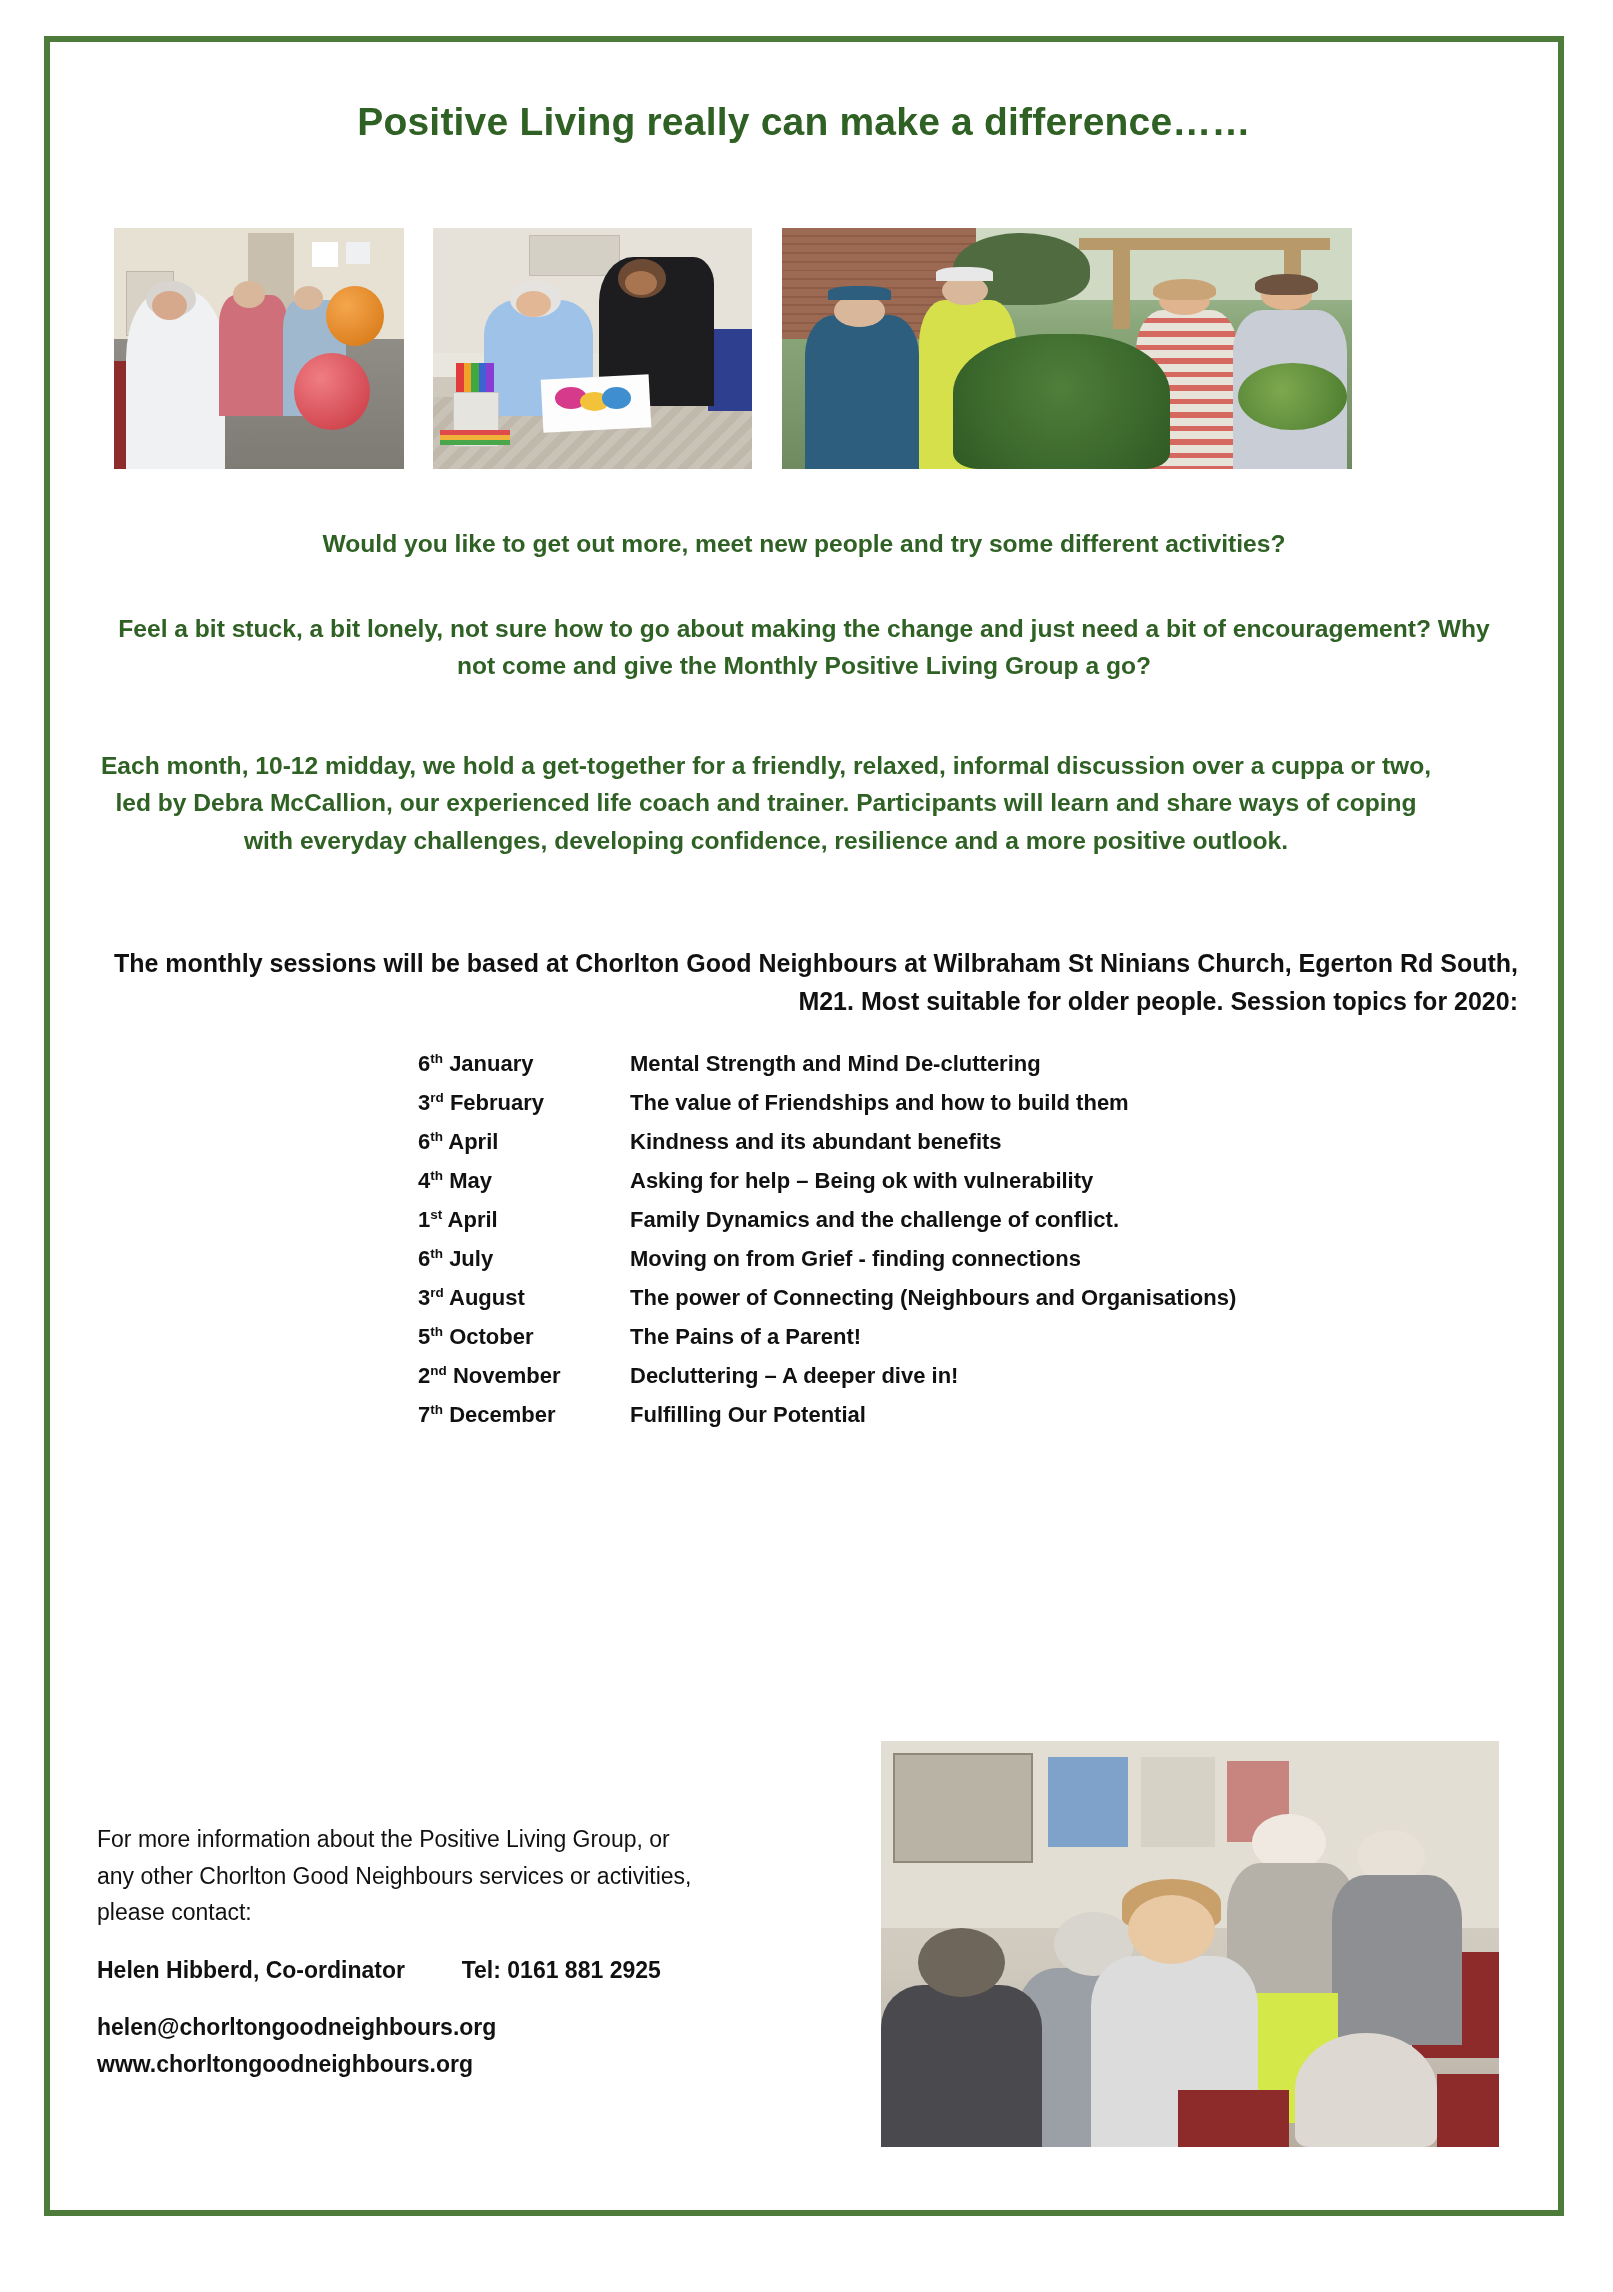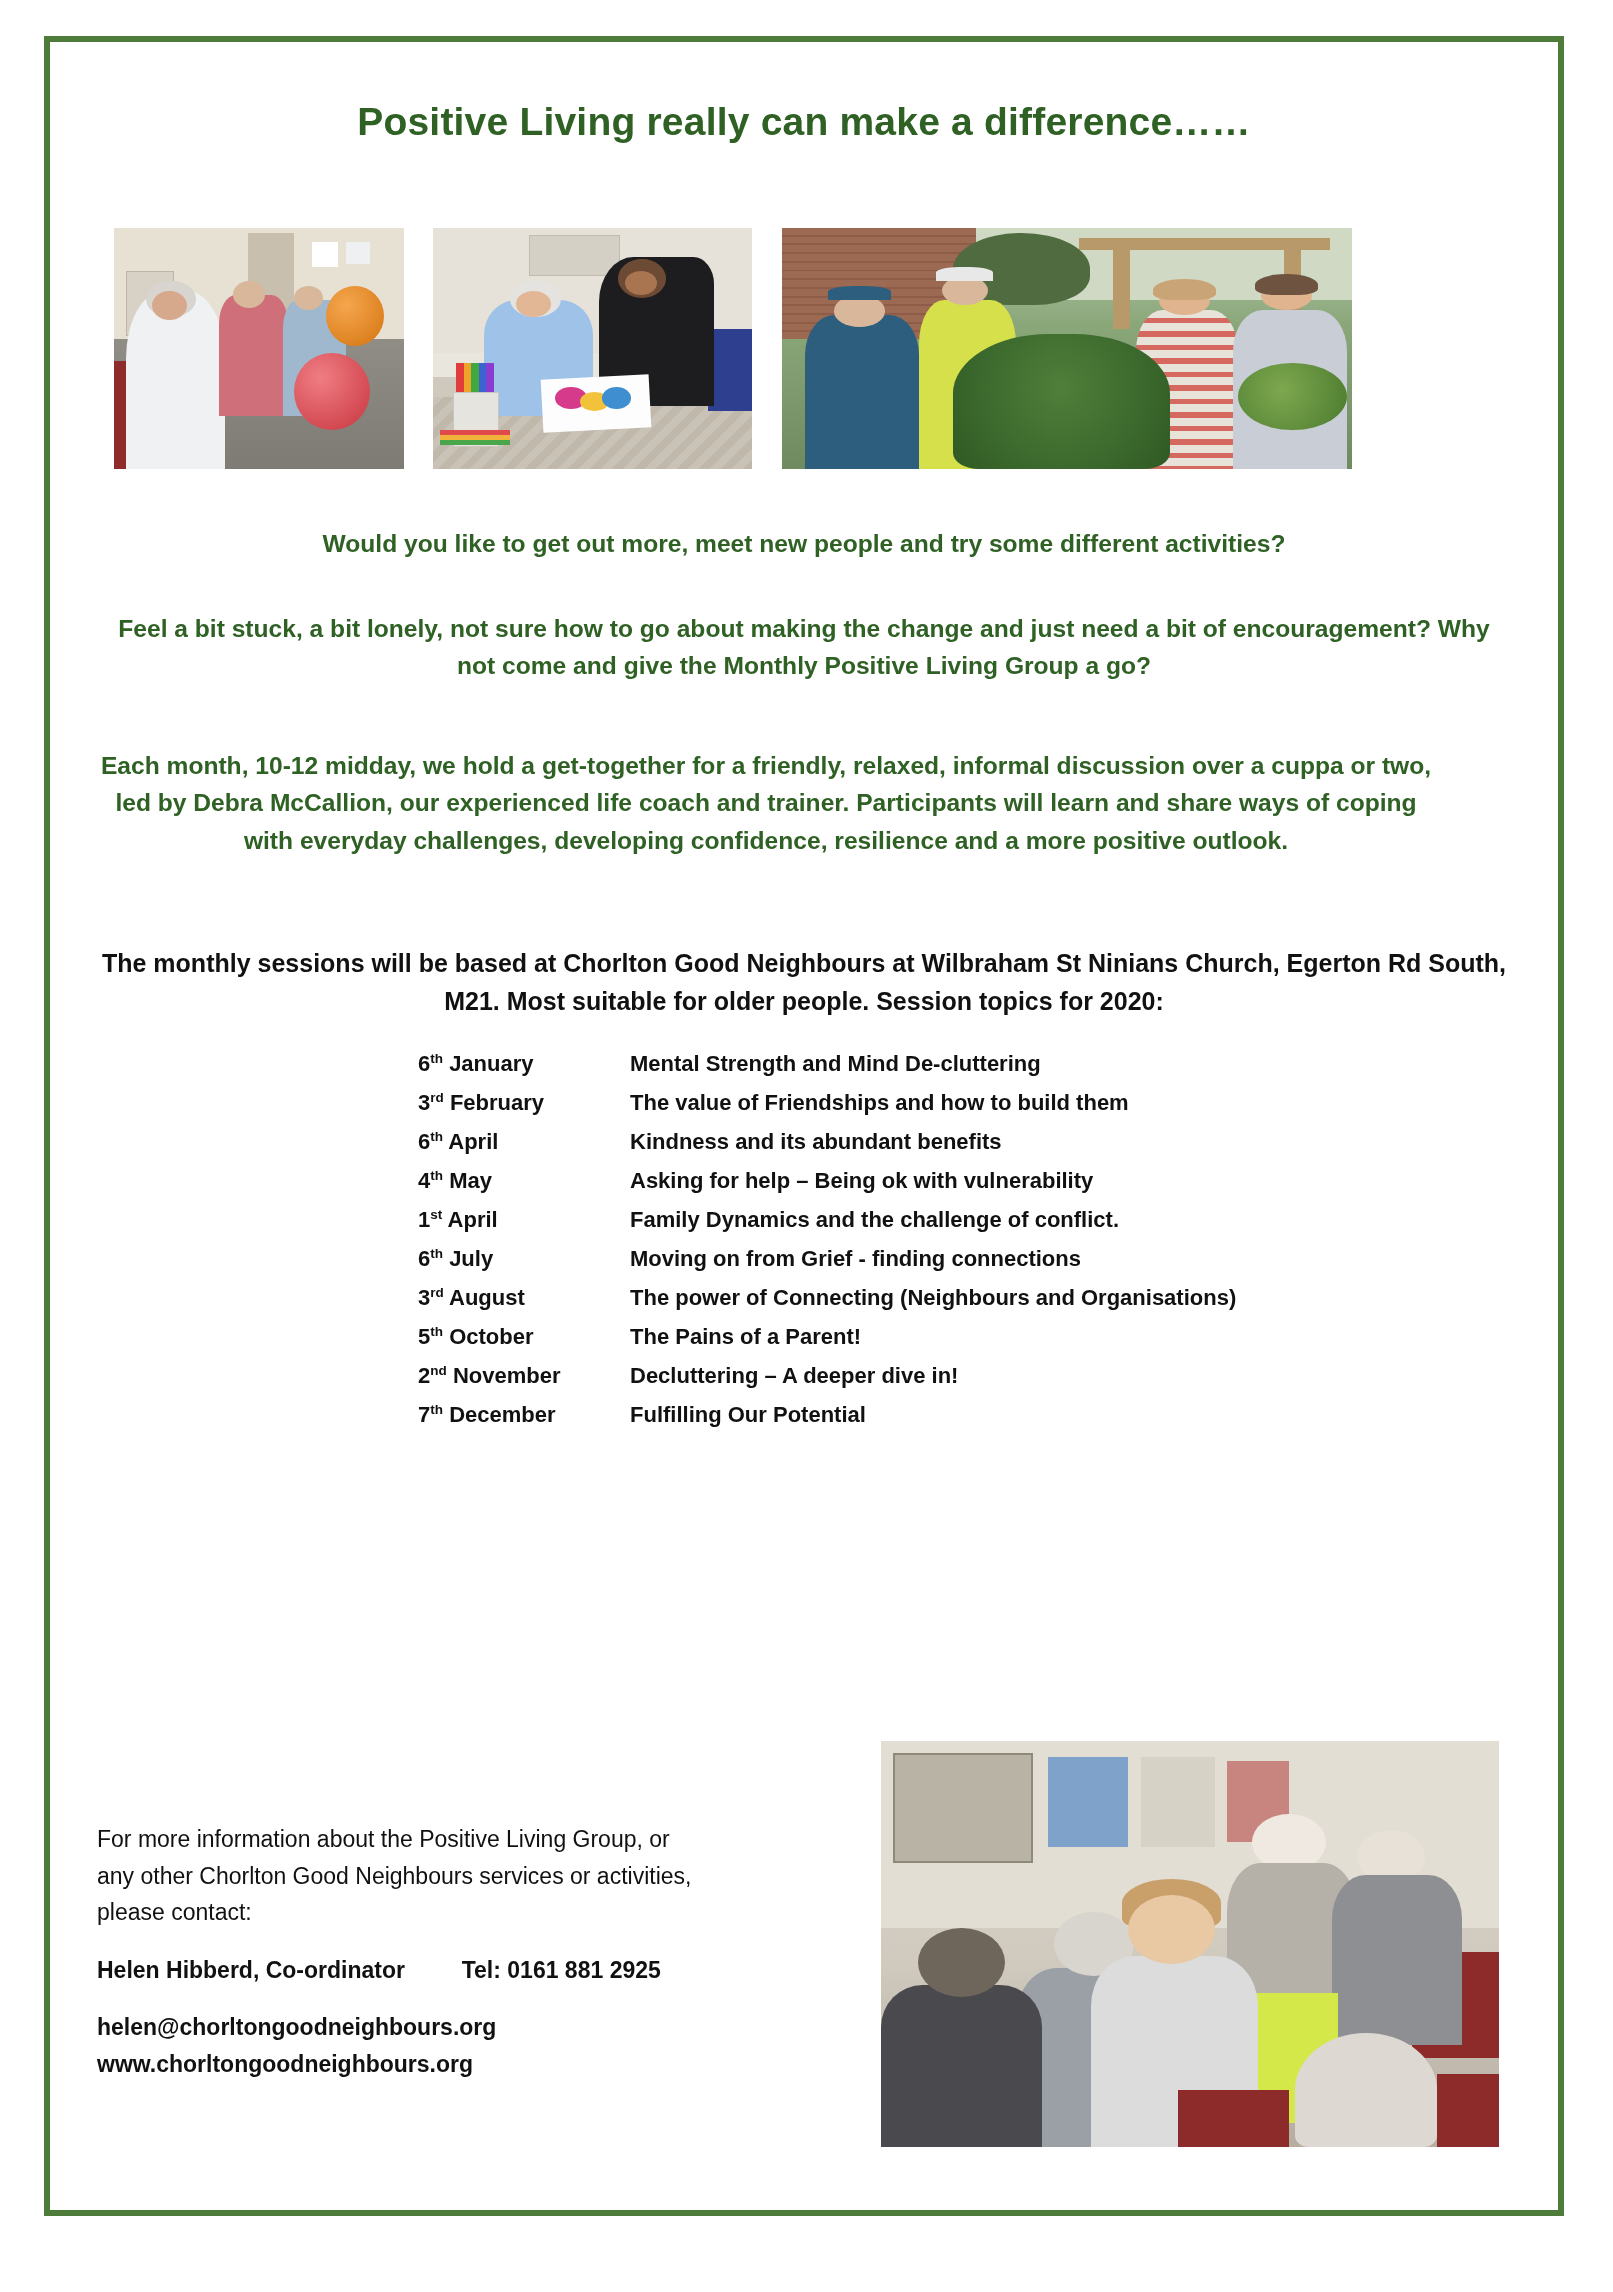--- a/index.html
+++ b/index.html
@@ -146,21 +146,21 @@
   .q2 { top: 568px; padding: 0 46px; width: 1414px; text-align: center; }
   .q3 { top: 705px; padding: 0 39px; width: 1352px; }
 
   .black-block {
     position: absolute;
     left: 0;
     top: 903px;
     width: 1506px;
     padding: 0 39px;
     box-sizing: border-box;
-    text-align: center;
+    text-align: right;
     font-size: 25px;
     font-weight: bold;
     color: #111111;
     line-height: 1.5;
   }
 
   
   .schedule {
     position: absolute;
     left: 367px;

